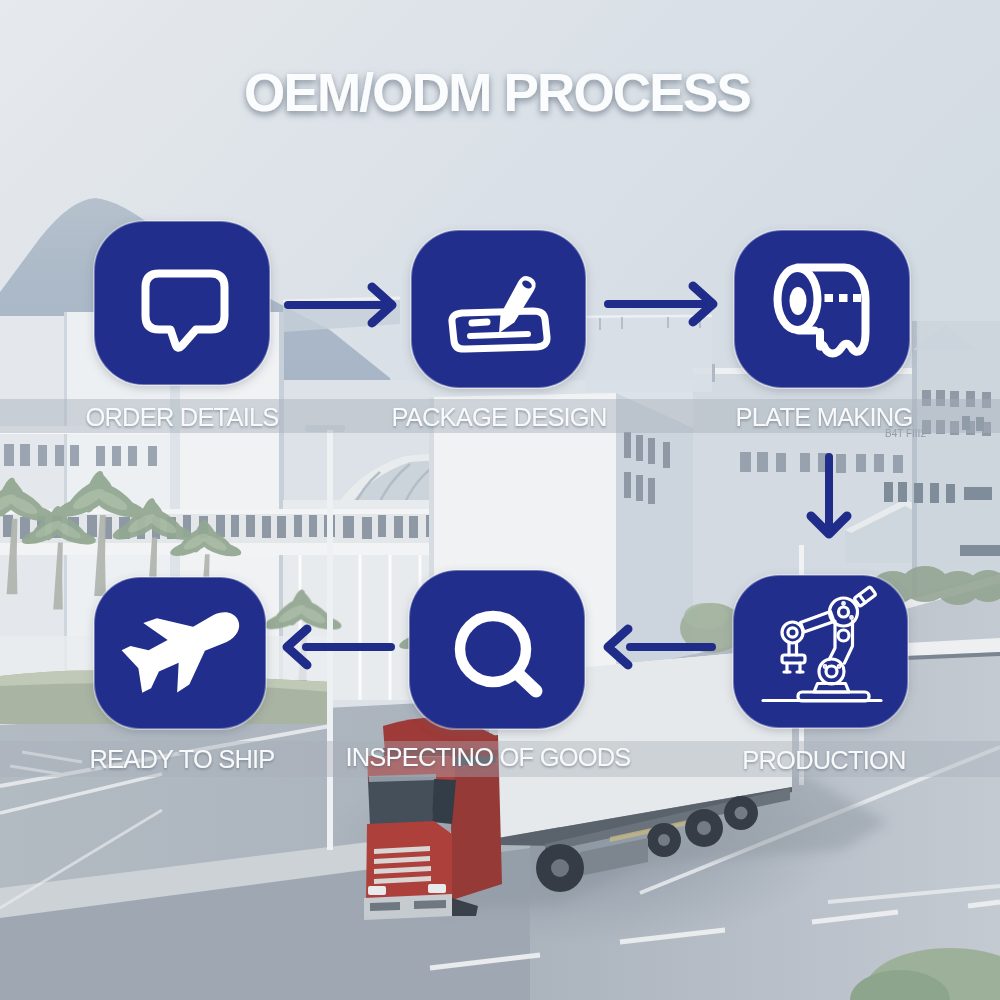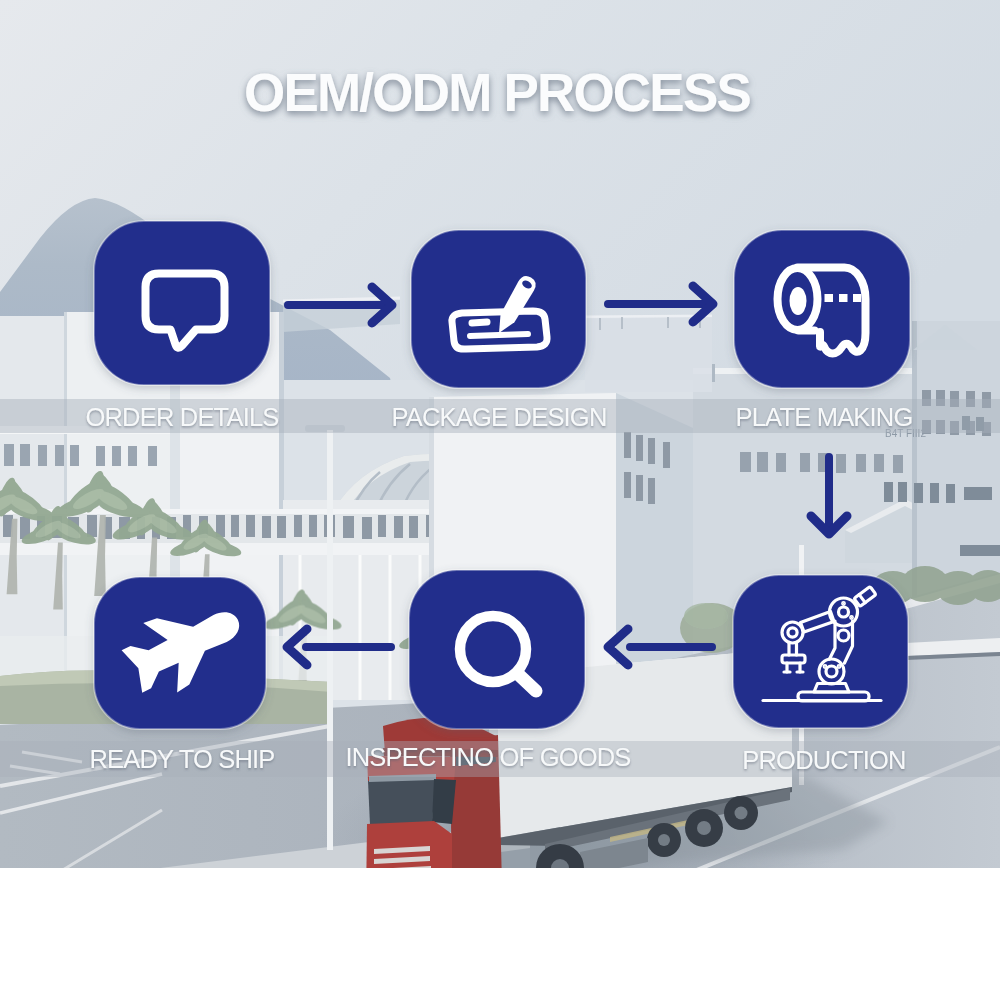--- a/index.html
+++ b/index.html
@@ -1,15 +1,15 @@
 <!DOCTYPE html>
 <html><head><meta charset="utf-8">
 <style>
 html,body{margin:0;padding:0}
-.page{position:relative;width:1000px;height:868px;overflow:hidden;background:#0f766e;font-family:"Liberation Sans",sans-serif}
+.page{position:relative;width:1000px;height:1000px;overflow:hidden;background:#0f766e;font-family:"Liberation Sans",sans-serif}
 </style></head>
 <body>
 <div class="page">
 <svg width="1000" height="1000" viewBox="0 0 1000 1000" xmlns="http://www.w3.org/2000/svg">
 <defs>
 <linearGradient id="mtn" x1="0" y1="0" x2="0" y2="1">
 <stop offset="0" stop-color="#b6c1cd"></stop>
           <stop offset="0.3" stop-color="#adbac8"></stop>
           <stop offset="1" stop-color="#a5b4c7"></stop>
 </linearGradient>

